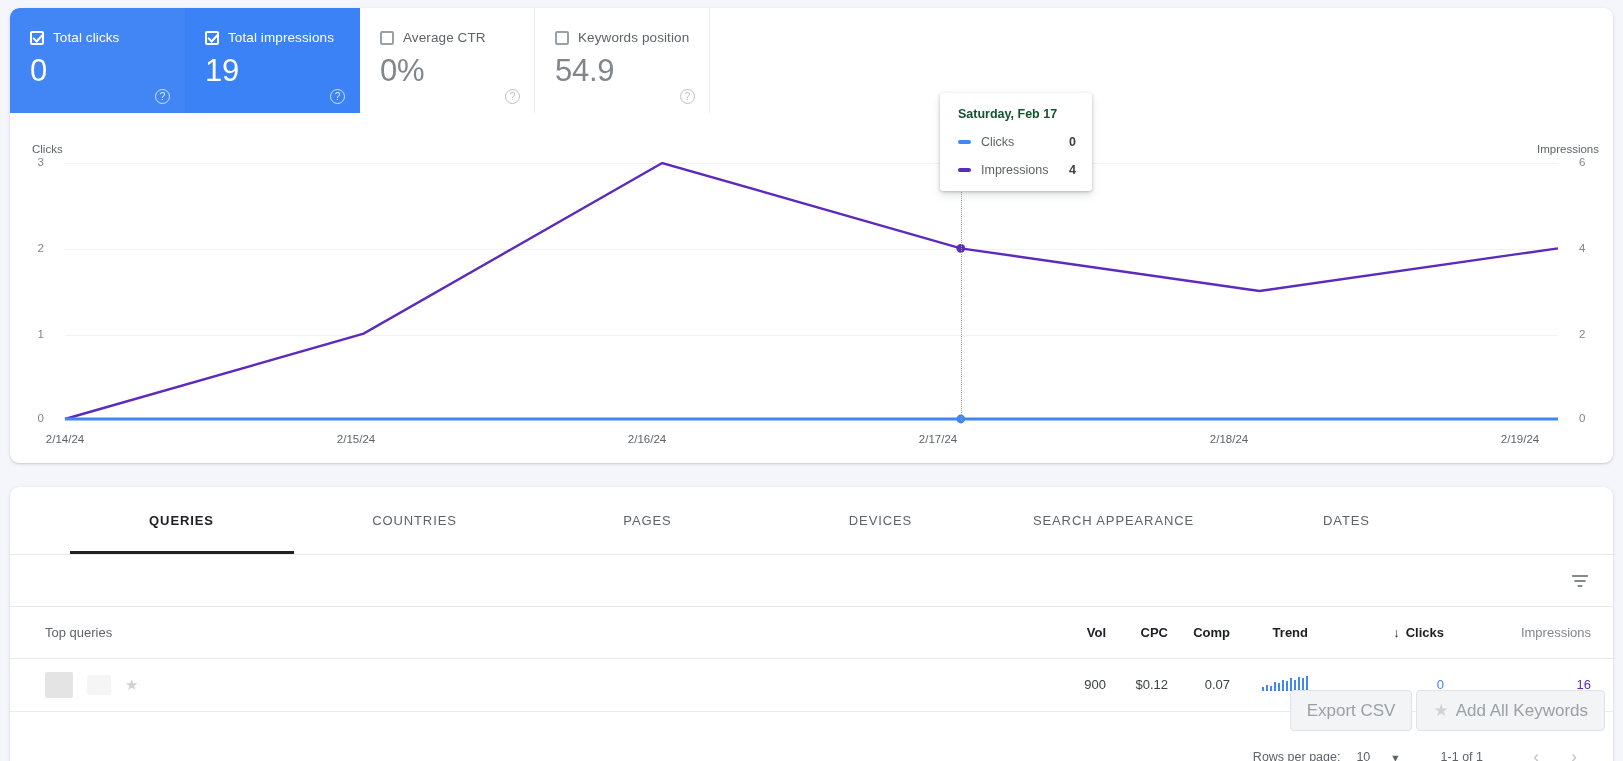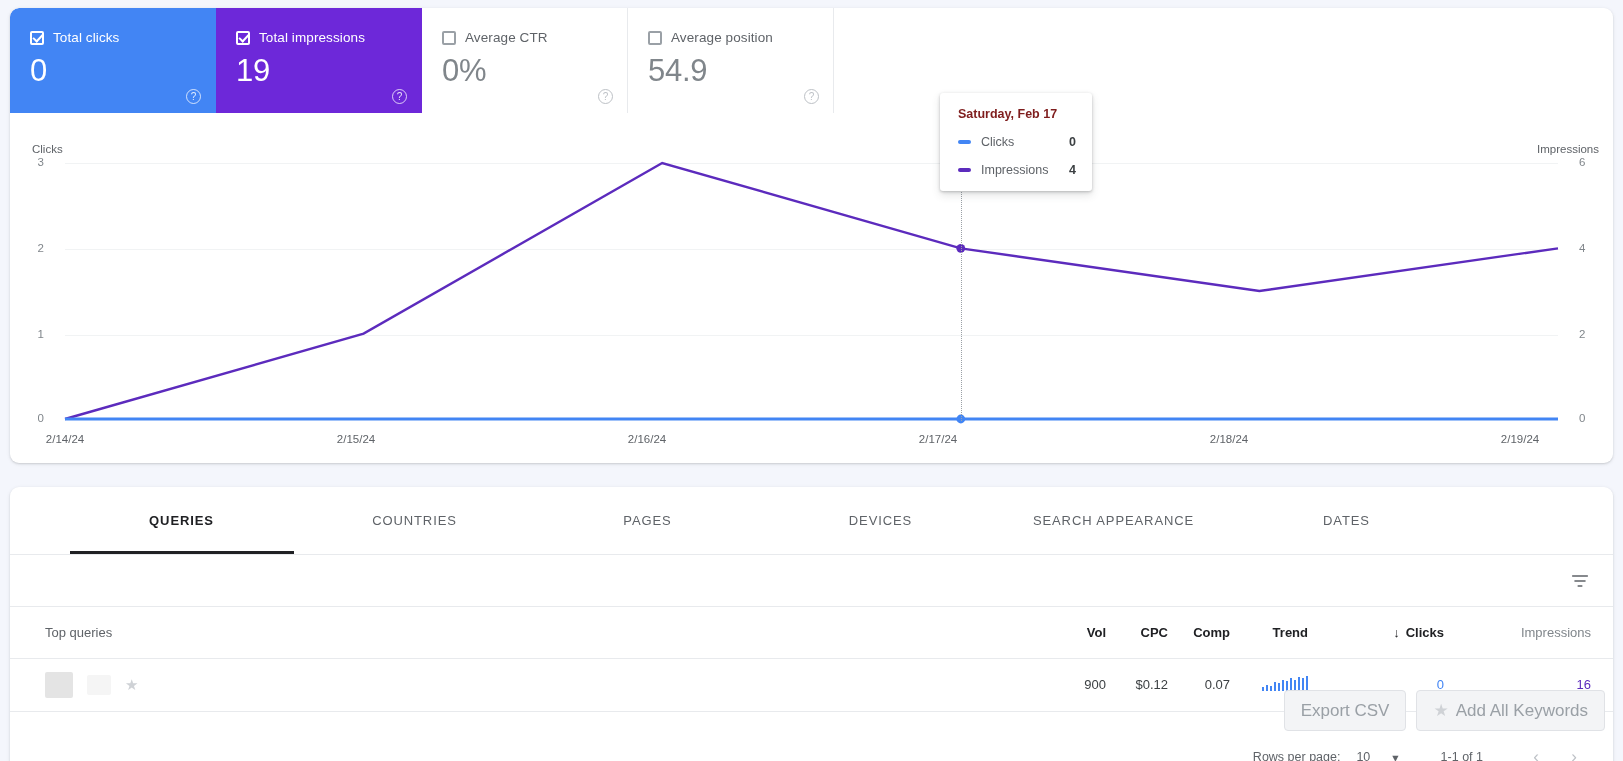--- a/index.html
+++ b/index.html
@@ -15,27 +15,27 @@
     position: absolute; left: 10px; top: 8px;
     width: 1603px; height: 455px;
     background: #fff; border-radius: 9px;
     box-shadow: 0 1px 2px rgba(60,64,67,.18), 0 1px 4px rgba(60,64,67,.08);
     overflow: hidden;
   }
 
   
   .metrics { position: absolute; left: 0; top: 0; height: 105px; display: flex; }
   .metric {
-    position: relative; width: 206px; height: 105px;
+    position: relative; width: 175px; height: 105px;
     padding: 22px 0 0 20px; cursor: pointer;
     border-right: 1px solid #e8eaed;
   }
   .metric.first { border-top-left-radius: 9px; }
   .metric.sel-blue   { background: #4285f4; border-right-color: transparent; }
-  .metric.sel-purple { background: #6d28d9; border-right-color: transparent; }
+  .metric.sel-purple { background: #3b82f6; border-right-color: transparent; }
   .metric-head { display: flex; align-items: center; gap: 9px; }
   .cb {
     width: 14px; height: 14px; border-radius: 2px;
     border: 2px solid #9aa0a6; flex: none; position: relative;
   }
   .sel-blue .cb, .sel-purple .cb { border-color: #fff; }
   .sel-blue .cb::after, .sel-purple .cb::after {
     content: ""; position: absolute; left: 2.5px; top: -1px;
     width: 4px; height: 8px; border: solid #fff;
     border-width: 0 2px 2px 0; transform: rotate(43deg);
@@ -73,21 +73,21 @@
   }
   svg.lines { position: absolute; left: 0; top: 0; width: 100%; height: 100%; }
 
   
   .tooltip {
     position: absolute; left: 930px; top: -20px;
     width: 152px; background: #fff; border-radius: 3px;
     box-shadow: 0 1px 3px rgba(60,64,67,.3), 0 4px 8px rgba(60,64,67,.15);
     padding: 14px 16px 14px 18px; z-index: 6;
   }
-  .tt-title { font-size: 12.5px; font-weight: 700; color: #7f1d1d; margin-bottom: 14px; }
+  .tt-title { font-size: 12.5px; font-weight: 700; color: #14532d; margin-bottom: 14px; }
   .tt-row { display: flex; align-items: center; margin-bottom: 14px; font-size: 12.5px; color: #5f6368; }
   .tt-row:last-child { margin-bottom: 0; }
   .tt-swatch { width: 13px; height: 4px; border-radius: 2px; flex: none; margin-right: 10px; }
   .tt-name { flex: 1; }
   .tt-val { font-weight: 700; color: #3c4043; }
   .hoverline {
     position: absolute; width: 0; border-left: 1px dotted #9aa0a6;
     z-index: 4; pointer-events: none;
   }
 
@@ -136,21 +136,21 @@
 
   .redacted { display: flex; align-items: center; gap: 14px; }
   .blob-a { width: 28px; height: 26px; background: #e4e4e4; border-radius: 2px; }
   .blob-b { width: 24px; height: 20px; background: #f5f5f5; border-radius: 2px; }
   .star-muted { color: #cfd2d6; font-size: 15px; }
 
   .spark { display: inline-flex; align-items: flex-end; gap: 1.5px; height: 15px; }
   .spark i { display: block; width: 2.5px; background: #4285f4; }
 
   
-  .float-btns { position: absolute; right: 8px; bottom: 46px; display: flex; gap: 10px; z-index: 9; }
+  .float-btns { position: absolute; right: 8px; bottom: 46px; display: flex; gap: 4px; z-index: 9; }
   .fbtn {
     background: #f3f4f6; border: 1px solid #e0e2e6; border-radius: 4px;
     color: #9aa0a6; font-size: 17px; padding: 9px 16px; cursor: pointer;
     white-space: nowrap; font-family: "Liberation Sans", sans-serif;
   }
   .fbtn .star { color: #cfd2d6; margin-right: 7px; }
 
   
   .pagination {
     position: absolute; right: 20px; bottom: 0; height: 40px;
@@ -191,21 +191,21 @@
         <span class="cb"></span>
         <span class="metric-label">Average CTR</span>
       </div>
       <div class="metric-value">0%</div>
       <div class="help">?</div>
     </div>
 
     <div class="metric">
       <div class="metric-head">
         <span class="cb"></span>
-        <span class="metric-label">Average position</span>
+        <span class="metric-label">Keywords position</span>
       </div>
       <div class="metric-value">54.9</div>
       <div class="help">?</div>
     </div>
   </div>
 
   <div class="plot">
     <div class="axis-title left">Clicks</div>
     <div class="axis-title right">Impressions</div>
 

